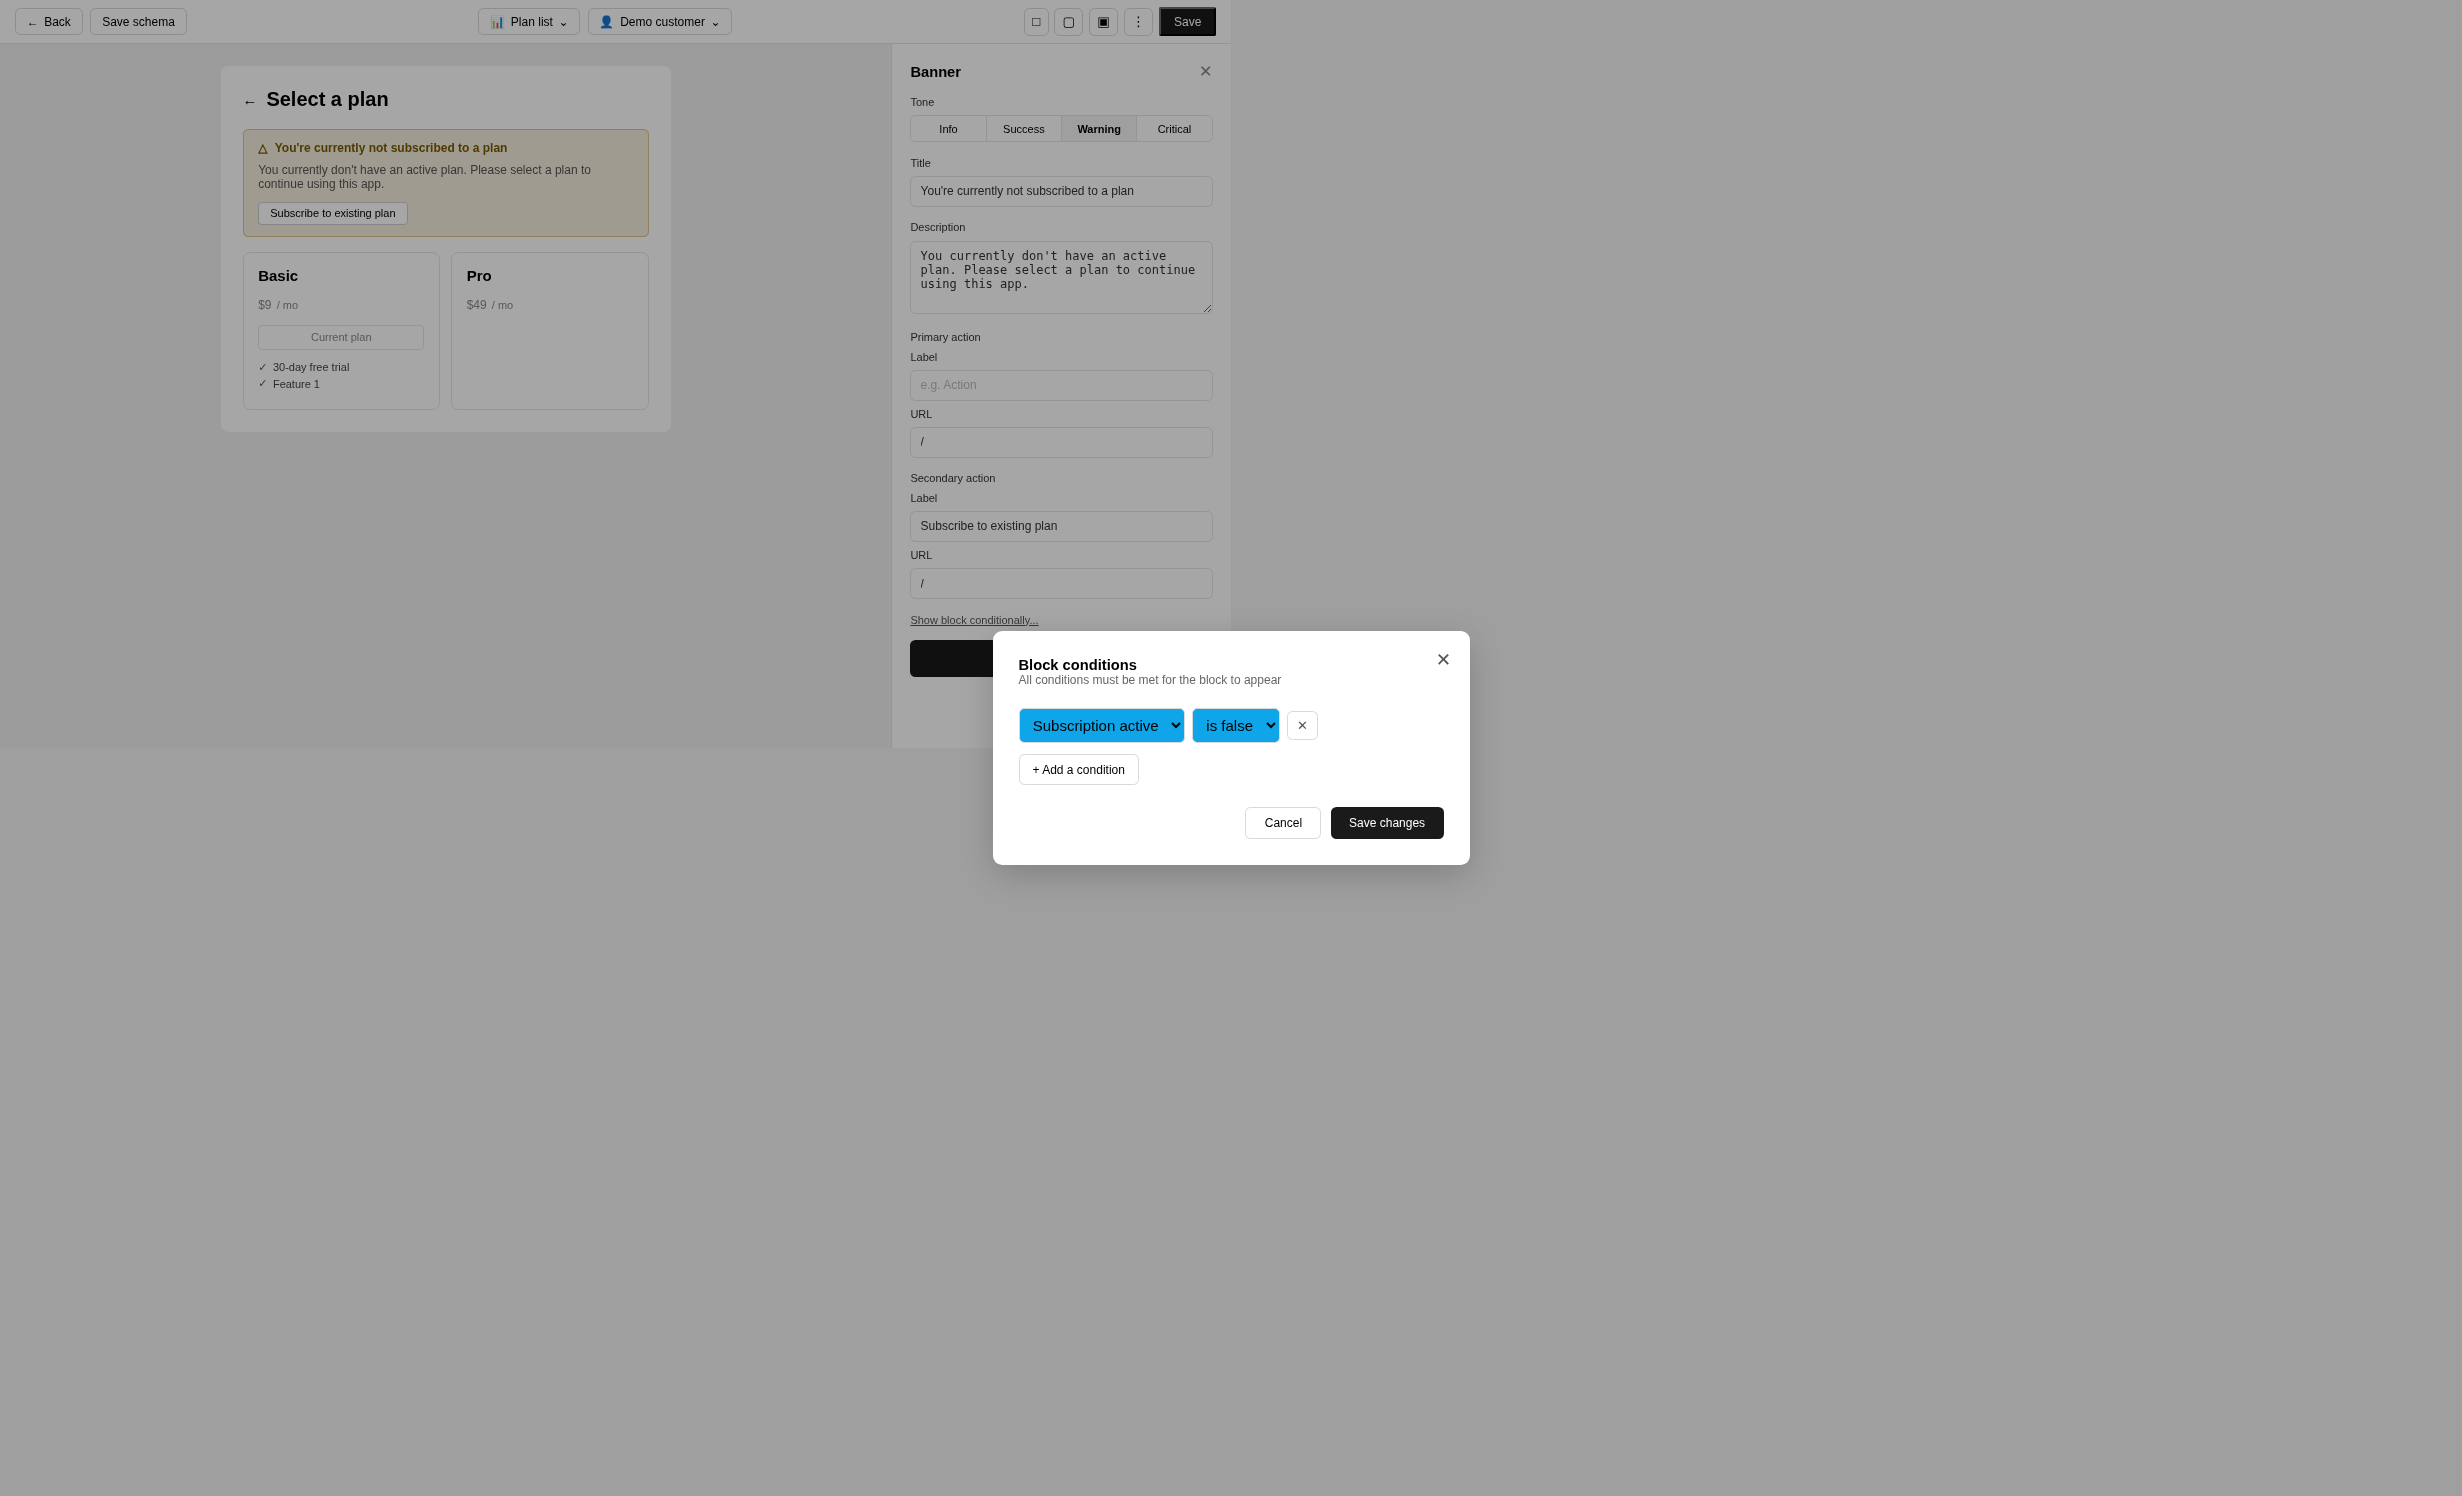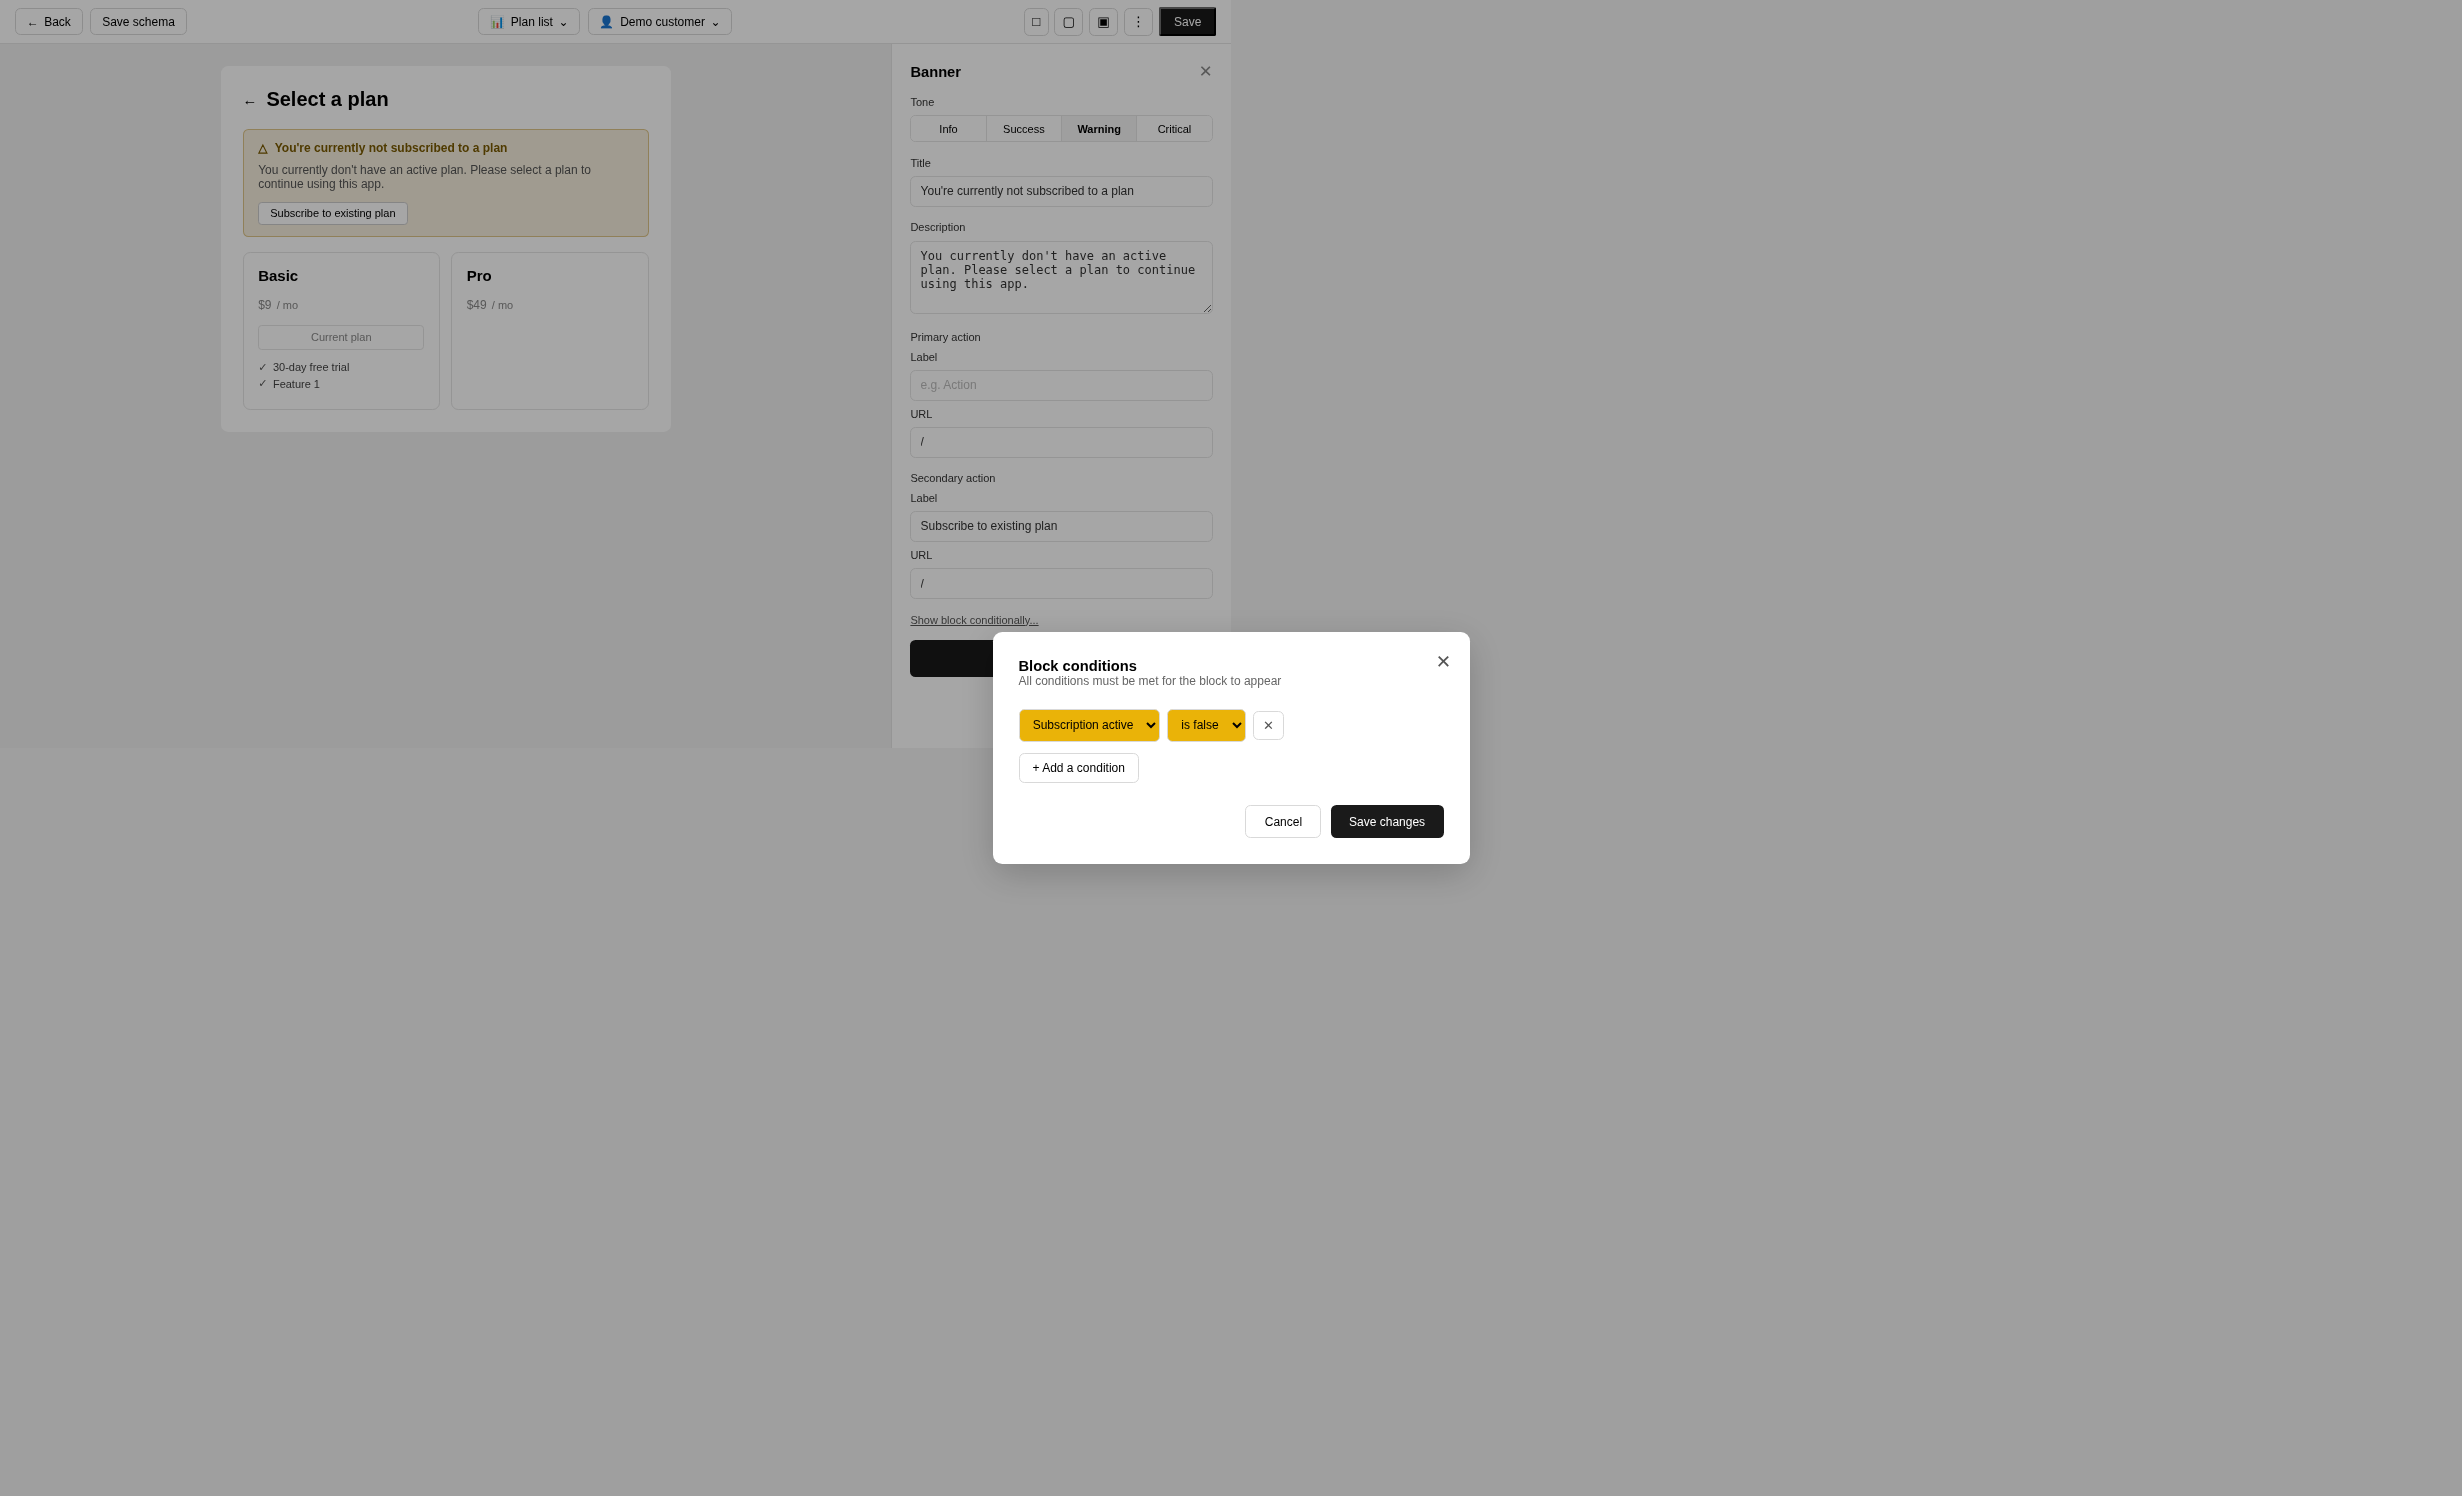--- a/index.html
+++ b/index.html
@@ -132,21 +132,21 @@
     .modal-title { font-size: 14.7px; font-weight: 700; }
     .modal-subtitle { font-size: 12px; color: #666; margin-bottom: 18.4px; }
     .modal-close {
       position: absolute; top: 18.4px; right: 18.4px;
       background: none; border: none; font-size: 18.4px; cursor: pointer; color: #555;
     }
 
     .condition-row { display: flex; align-items: center; gap: 7.3px; margin-bottom: 11px; }
     .condition-select {
       border: 0.9px solid #d9d9d9; border-radius: 5.5px;
-      padding: 7.3px 9.2px; font-size: 12px; background: #eab308; cursor: pointer;
+      padding: 7.3px 9.2px; font-size: 15px; background: #0ea5e9; cursor: pointer;
     }
     .condition-clear {
       border: 0.9px solid #d9d9d9; background: #fff;
       border-radius: 5.5px; padding: 6.4px 9.2px; cursor: pointer; font-size: 13px; color: #555;
     }
 
     .add-condition-btn {
       display: flex; align-items: center; gap: 5.5px;
       border: 0.9px solid #d9d9d9; background: #fff;
       border-radius: 5.5px; padding: 7.3px 13px; font-size: 12px; cursor: pointer;

